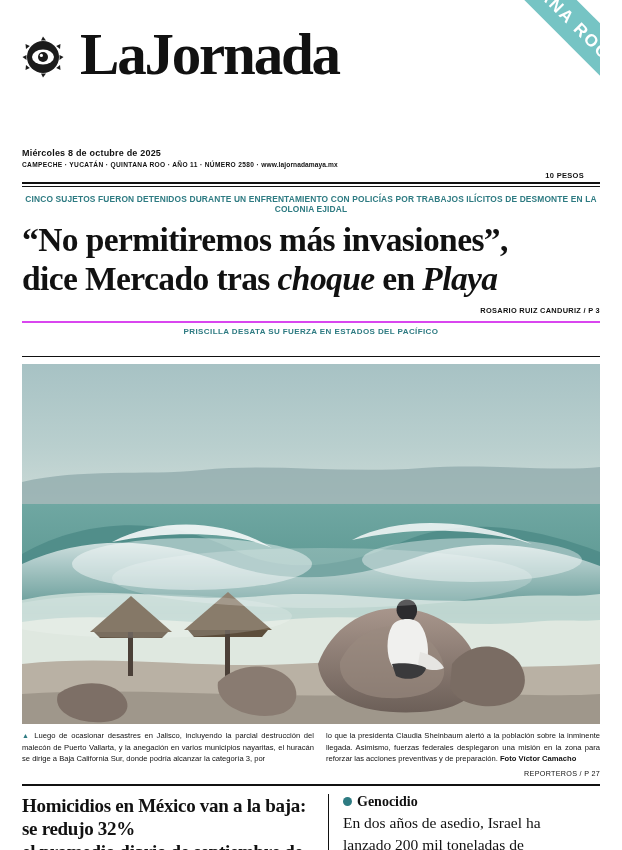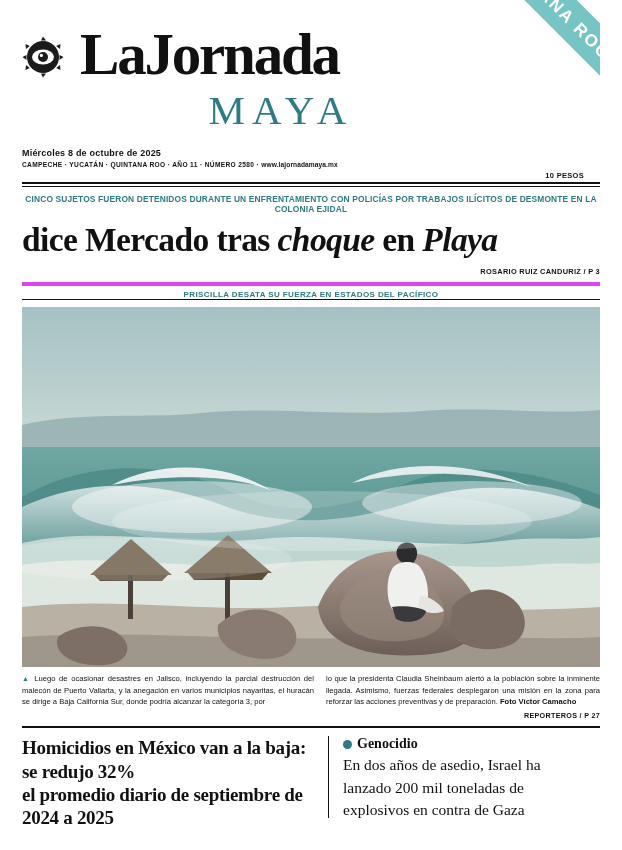--- a/index.html
+++ b/index.html
@@ -124,28 +124,28 @@
     text-align: right;
     font-size: 7.4px;
     font-weight: bold;
     letter-spacing: 0.3px;
     margin-top: 8px;
     margin-bottom: 6px;
   }
 
   
   .photo-kicker {
-    border-top: 4px solid #d946ef;
+    border-top: 2px solid #d946ef;
     border-bottom: 1px solid #111;
     text-align: center;
     color: #2e7b82;
     font-size: 8px;
     font-weight: bold;
     letter-spacing: 0.4px;
-    padding: 4px 0 0;
+    padding: 4px 0 20px;
   }
   .photo {
     position: relative;
     margin-top: 7px;
     width: 578px;
     height: 360px;
     overflow: hidden;
     background: #7a9a9a;
   }
   .photo svg { display: block; }
@@ -165,21 +165,21 @@
     color: #111;
   }
   .tri {
     color: #2e7b82;
     font-size: 7px;
   }
   .photo-credit { font-weight: bold; }
   .cap-credit {
     text-align: right;
     font-size: 7.2px;
-    font-weight: bold;
+    font-weight: normal;
     letter-spacing: 0.3px;
     margin-top: 4px;
   }
 
   
   .bottom {
     display: flex;
     margin-top: 6px;
     border-top: 2px solid #111;
     padding-top: 8px;
@@ -237,37 +237,37 @@
             <path d="M3.5 8 L7.8 10 L4 13 Z"></path>
           </g>
           <circle cx="21" cy="21" r="16" fill="#1b1b1b"></circle>
           <ellipse cx="21" cy="21" rx="11" ry="7.5" fill="#ffffff"></ellipse>
           <circle cx="21" cy="21" r="5" fill="#1b1b1b"></circle>
           <circle cx="19.4" cy="19.4" r="1.6" fill="#ffffff"></circle>
         </svg>
       </div>
       <div class="wordmark">LaJornada</div>
     </div>
-    <div class="maya">MAYA</div>
   </div>
 
   <div class="dateline">
     <div class="date">Miércoles 8 de octubre de 2025</div>
     <div class="edicion">
       <span>CAMPECHE · YUCATÁN · QUINTANA ROO · AÑO 11 · NÚMERO 2580 ·</span>
       <span class="site">www.lajornadamaya.mx</span>
     </div>
   </div>
   <div class="price-row">
     <div class="price">10 PESOS</div>
   </div>
   <div class="rule-thin"></div>
 
   <div class="kicker">CINCO SUJETOS FUERON DETENIDOS DURANTE UN ENFRENTAMIENTO CON POLICÍAS POR TRABAJOS ILÍCITOS DE DESMONTE EN LA COLONIA EJIDAL</div>
   <div class="headline">
+    <div>“No permitiremos más invasiones”,</div>
     <div>
       <span>dice Mercado tras </span><span class="ital">choque</span><span> en </span><span class="ital">Playa</span>
     </div>
   </div>
   <div class="byline">ROSARIO RUIZ CANDURIZ / P 3</div>
 
   <div class="photo-kicker">PRISCILLA DESATA SU FUERZA EN ESTADOS DEL PACÍFICO</div>
 
   <div class="photo">
     <svg width="578" height="360" viewBox="0 0 578 360" preserveAspectRatio="none">

